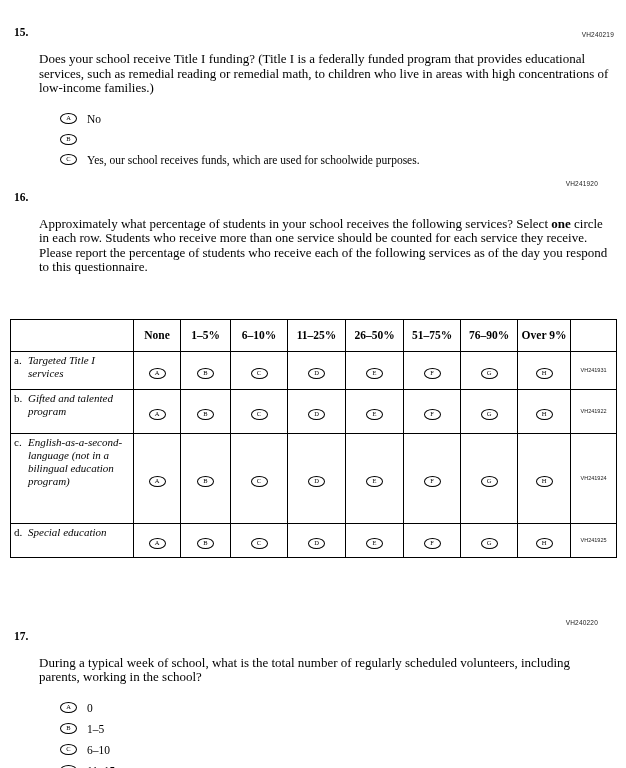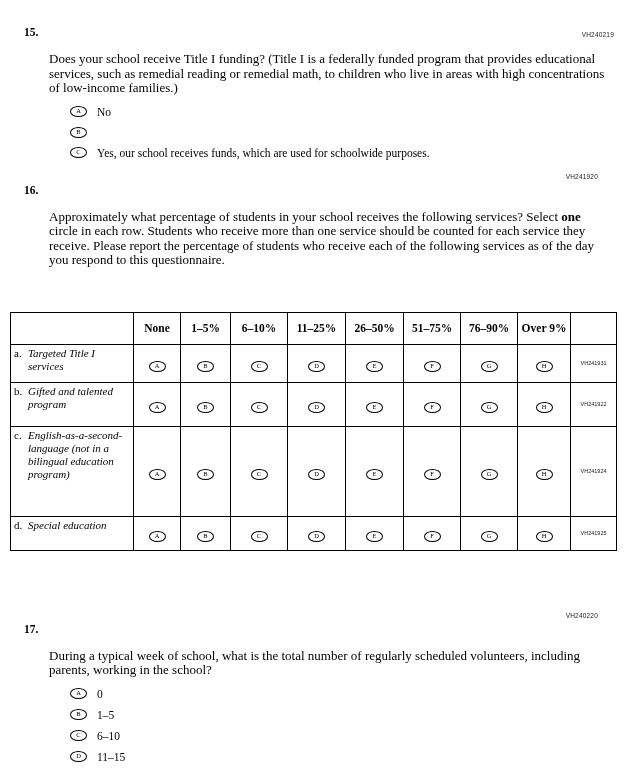--- a/index.html
+++ b/index.html
@@ -11,28 +11,28 @@
     position:relative;
     overflow:hidden;
   }
   .page { position:relative; width:626px; height:768px; }
   .code {
     font-family:"Liberation Sans", sans-serif;
     font-size:6.5px; color:#1a1a1a; letter-spacing:0.2px;
   }
   .abs-code { position:absolute; top:5px; right:12px; }
   .code-line { text-align:right; padding-right:12px; height:9px; }
-  .question { padding-left:24px; padding-right:16px; }
+  .question { padding-left:14px; padding-right:16px; }
   .q15 { margin-top:26px; }
   .q16 { margin-top:14px; }
   .q17 { margin-top:61px; }
   .q-row { display:flex; margin-top:2px; }
   .q-num { font-weight:bold; width:25px; flex:none; font-size:11.5px; }
   .q-text { flex:1; font-size:13px; line-height:14.5px;margin-top:26px; }
-  .options { margin:10px 0 0 46px; }
+  .options { margin:17px 0 0 46px; }
   .option { display:flex; align-items:center; margin-bottom:9px; }
   .oval {
     display:inline-flex; align-items:center; justify-content:center;
     width:17px; height:11px; flex:none;
     border:1px solid #000; border-radius:50%;
     font-size:6.5px; line-height:1;
   }
   .opt-label { margin-left:10px; font-size:11.5px; }
   table.grid {
     border-collapse:collapse; table-layout:fixed;

